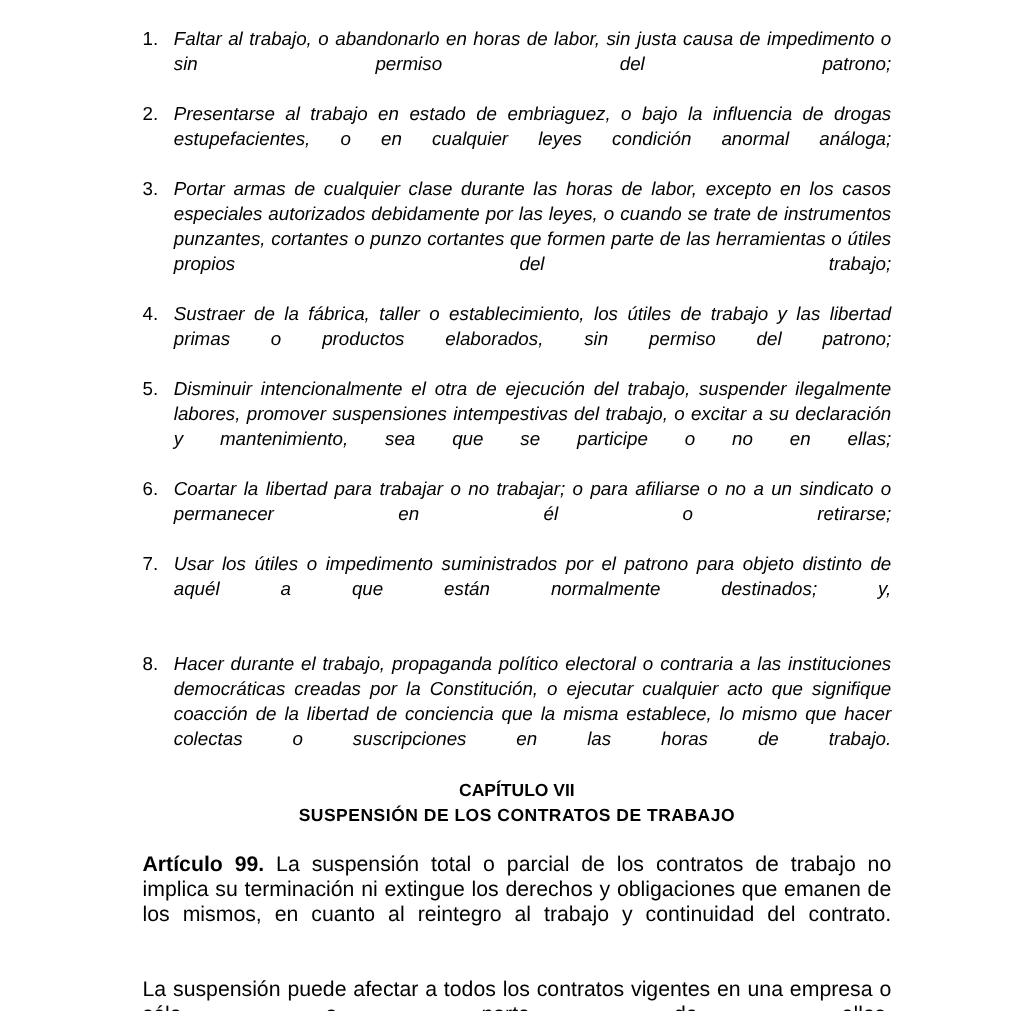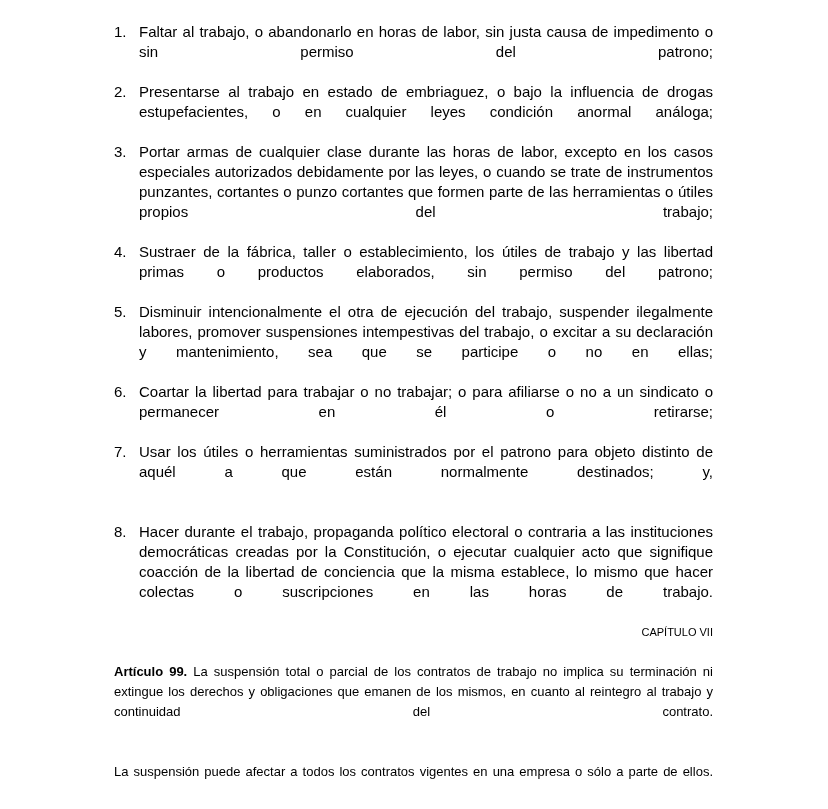--- a/index.html
+++ b/index.html
@@ -54,49 +54,50 @@
     top: 0;
     width: 20px;
     text-align: left;
     font-size: 15px;
     line-height: 20px;
   }
   .num-item > .item-text {
     display: block;
     text-align: justify;
     text-justify: inter-word;
+    font-style: italic;
   }
   
   .num-item > .item-text::after {
     content: "";
     display: inline-block;
     width: 100%;
   }
   .num-item.spaced-before {
     margin-top: 20px;
   }
 
   
   .chapter-heading {
-    text-align: right;
-    font-weight: normal;
-    font-size: 11px;
+    text-align: center;
+    font-weight: bold;
+    font-size: 14px;
     line-height: 20px;
     margin: 0;
   }
   .chapter-heading.wide {
     letter-spacing: 0.4px;
   }
 
   
   .para {
     margin: 0;
     text-align: justify;
     text-justify: inter-word;
-    font-size: 13px;
+    font-size: 17px;
     line-height: 20px;
   }
   .para::after {
     content: "";
     display: inline-block;
     width: 100%;
   }
   .para.gap-before {
     margin-top: 20px;
   }
@@ -129,24 +130,25 @@
         <li class="num-item">
           <span class="marker">5.</span>
           <span class="item-text">Disminuir intencionalmente el otra de ejecución del trabajo, suspender ilegalmente labores, promover suspensiones intempestivas del trabajo, o excitar a su declaración y mantenimiento, sea que se participe o no en ellas;</span>
         </li>
         <li class="num-item">
           <span class="marker">6.</span>
           <span class="item-text">Coartar la libertad para trabajar o no trabajar; o para afiliarse o no a un sindicato o permanecer en él o retirarse;</span>
         </li>
         <li class="num-item">
           <span class="marker">7.</span>
-          <span class="item-text">Usar los útiles o herramientas suministrados por el patrono para objeto distinto de aquél a que están normalmente destinados; y,</span>
+          <span class="item-text">Usar los útiles o impedimento suministrados por el patrono para objeto distinto de aquél a que están normalmente destinados; y,</span>
         </li>
         <li class="num-item spaced-before">
           <span class="marker">8.</span>
           <span class="item-text">Hacer durante el trabajo, propaganda político electoral o contraria a las instituciones democráticas creadas por la Constitución, o ejecutar cualquier acto que signifique coacción de la libertad de conciencia que la misma establece, lo mismo que hacer colectas o suscripciones en las horas de trabajo.</span>
         </li>
       </ul>
       <div class="chapter-heading">CAPÍTULO VII</div>
+      <div class="chapter-heading wide">SUSPENSIÓN DE LOS CONTRATOS DE TRABAJO</div>
       <p class="para gap-before"><span class="article-label">Artículo 99.</span><span class="para-text"> La suspensión total o parcial de los contratos de trabajo no implica su terminación ni extingue los derechos y obligaciones que emanen de los mismos, en cuanto al reintegro al trabajo y continuidad del contrato.</span></p>
       <p class="para gap-before"><span class="para-text">La suspensión puede afectar a todos los contratos vigentes en una empresa o sólo a parte de ellos.</span></p>
     </div>
 </div>
 
 </body></html>

